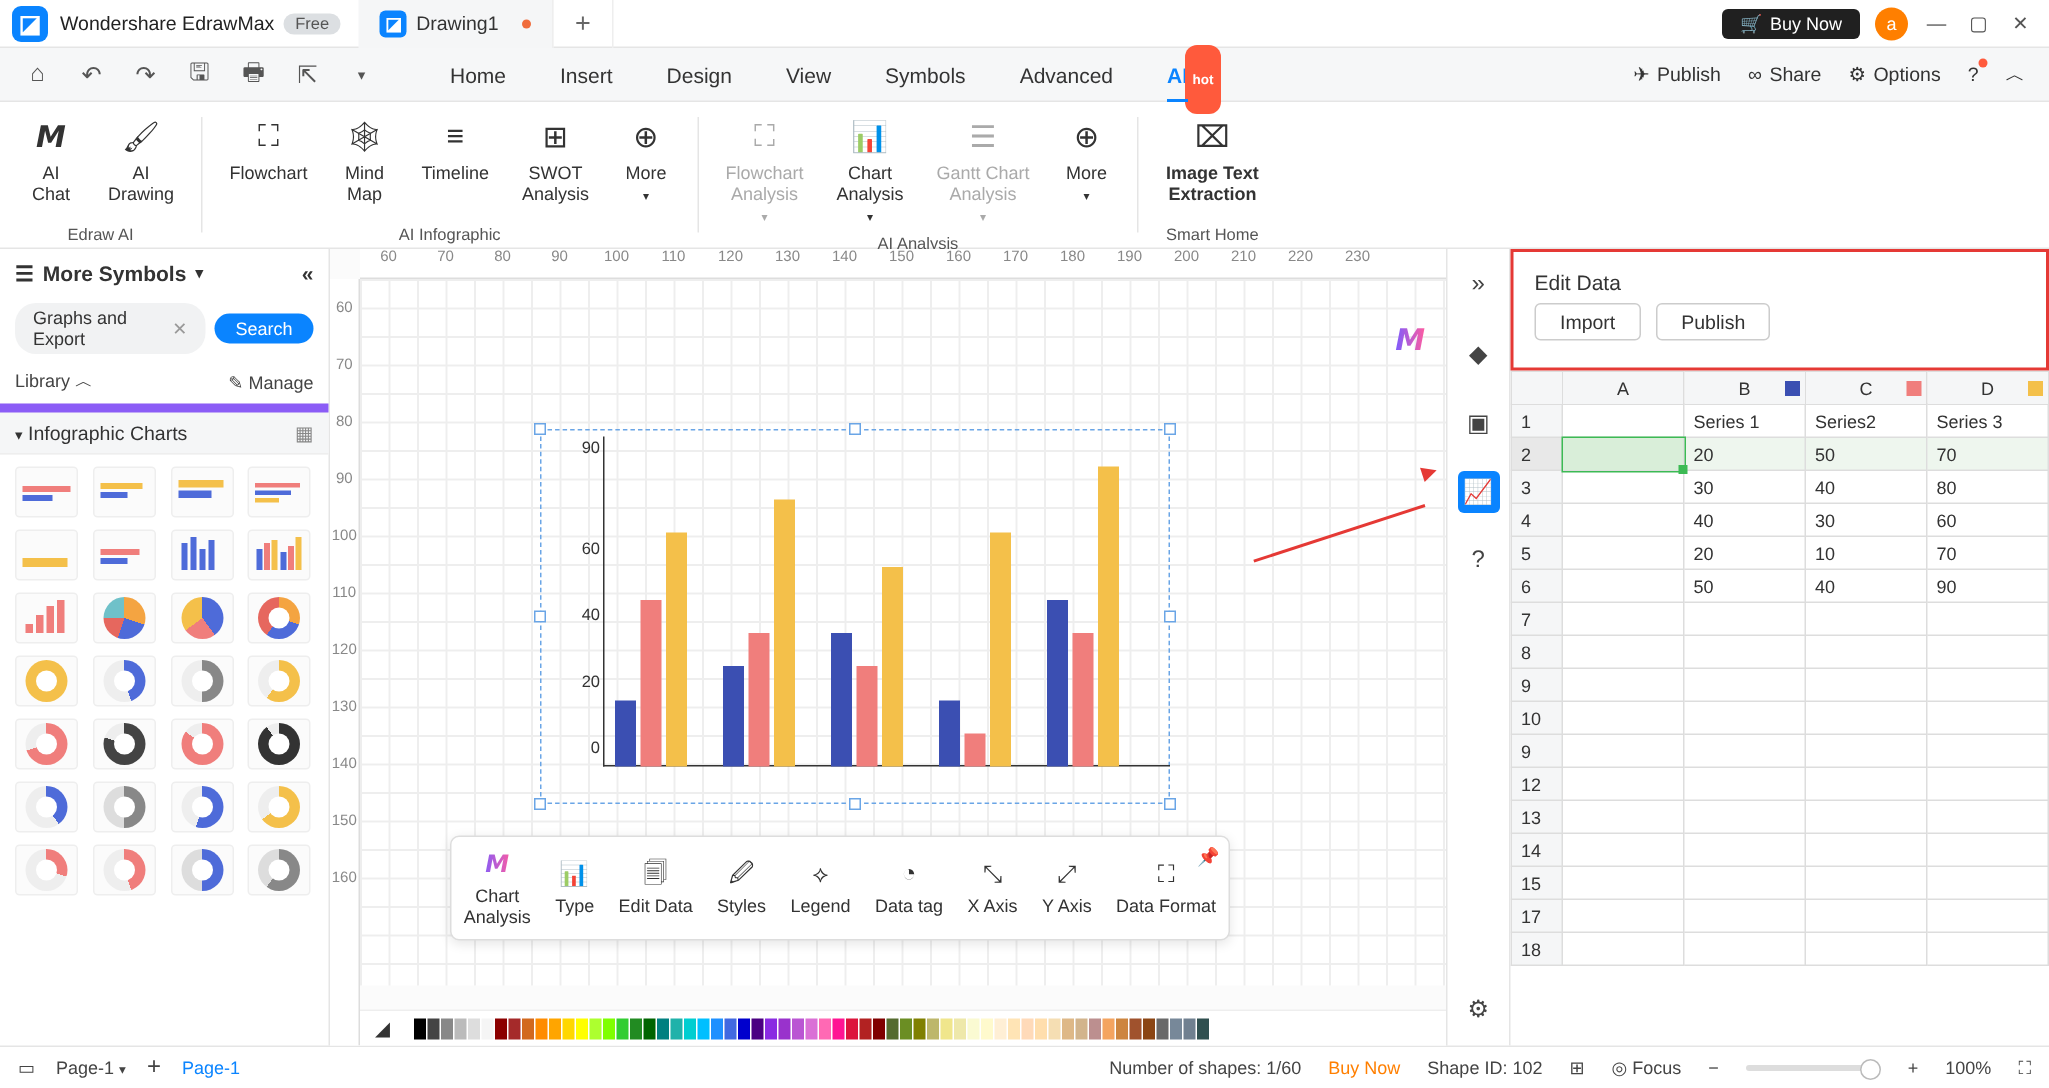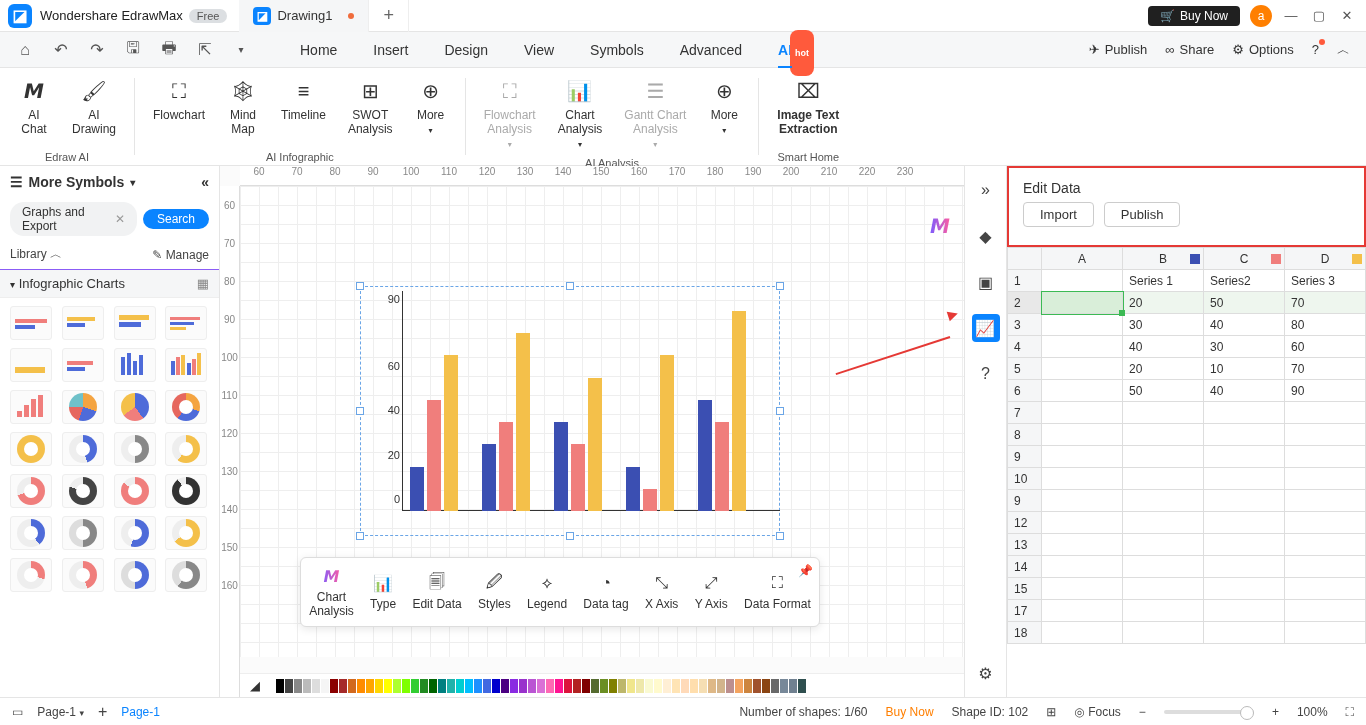--- a/index.html
+++ b/index.html
@@ -43,21 +43,21 @@
 .r-sep { width:1px; background:#e5e5e5; margin: 10px 0;}
 
 
 .main { display:flex; height: calc(725px - 32px - 36px - 98px - 28px); position:relative; }
 .sidebar { width: 220px; border-right:1px solid #e5e5e5; display:flex; flex-direction:column; }
 .sb-head { display:flex; align-items:center; padding: 8px 10px; font-weight:600; font-size:14px; gap:6px;}
 .sb-search-row { display:flex; align-items:center; padding:4px 10px; gap:6px;}
 .chip { background:#f1f2f3; border-radius:14px; padding:3px 12px; font-size:12px; color:#333; display:flex; align-items:center; gap:6px;}
 .search-btn { background:#0a84ff; color:#fff; border-radius:14px; padding:3px 14px; font-size:12px; cursor:pointer;}
 .sb-lib-row { display:flex; align-items:center; justify-content:space-between; padding:6px 10px; font-size:12px; color:#444;}
-.sb-section { display:flex; align-items:center; justify-content:space-between; padding:6px 10px; font-size:13px; background:#f5f6f7; border-top:1px solid #8b5cf6; border-bottom:1px solid #eee;}
+.sb-section { display:flex; align-items:center; justify-content:space-between; padding:6px 10px; font-size:13px; background:#f5f6f7; border-top:6px solid #8b5cf6; border-bottom:1px solid #eee;}
 .chart-grid { padding:8px 10px; display:grid; grid-template-columns: repeat(4, 1fr); gap:8px; overflow-y:auto;}
 .chart-thumb { width:42px; height:34px; background:#fbfbfb; border:1px solid #eee; border-radius:3px; display:flex; align-items:center; justify-content:center; }
 .chart-thumb svg { width:36px; height:28px; }
 
 
 .canvas-wrap { flex:1; position:relative; background:#fbfbfb; overflow:hidden;}
 .ruler-h { position:absolute; top:0; left:20px; right:0; height:20px; background:#fff; border-bottom:1px solid #ddd; display:flex; font-size:10px; color:#888;}
 .ruler-h span { width:38px; text-align:center; }
 .ruler-v { position:absolute; top:20px; left:0; width:20px; bottom:0; background:#fff; border-right:1px solid #ddd; display:flex; flex-direction:column; font-size:10px; color:#888;}
 .ruler-v span { height:38px; display:flex; align-items:center; justify-content:center;}

